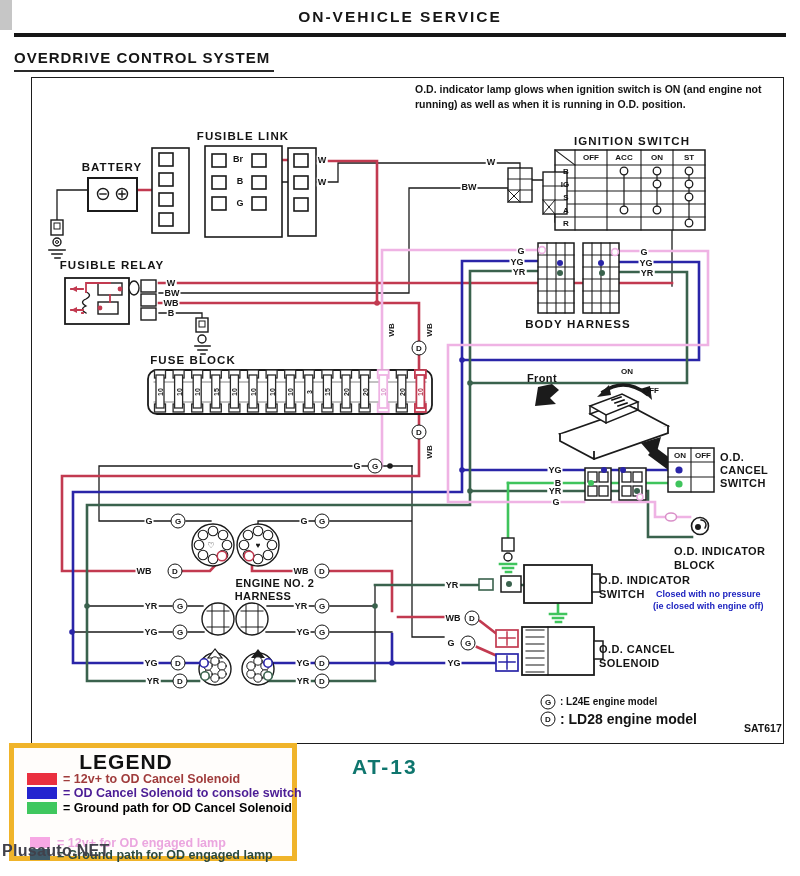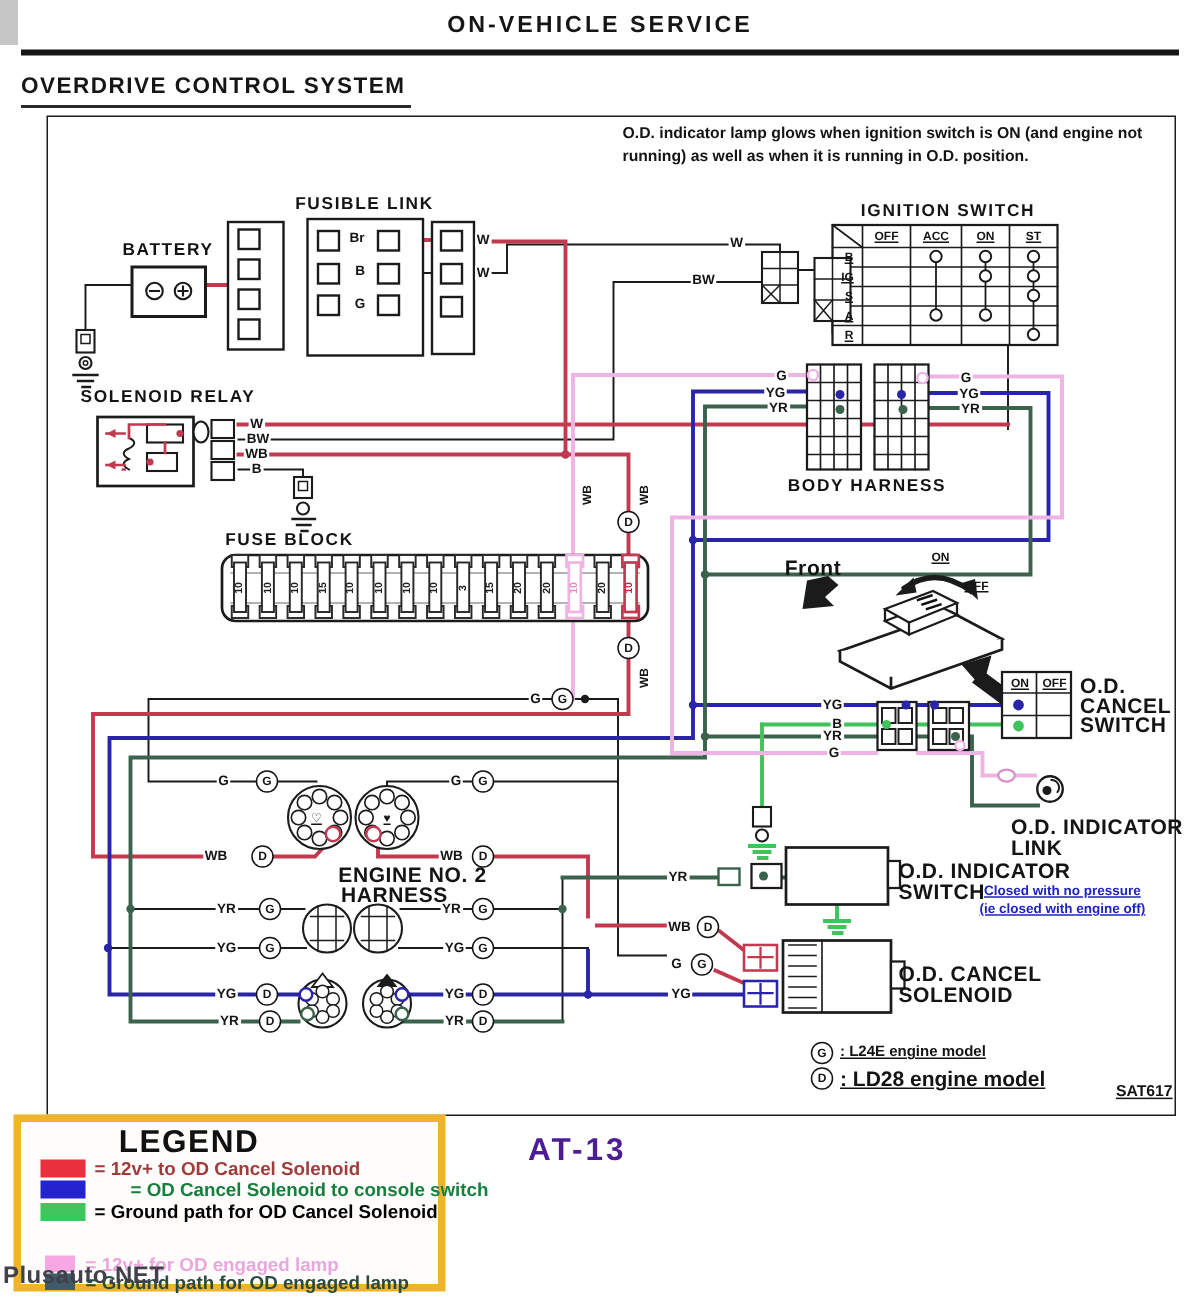--- a/index.html
+++ b/index.html
@@ -17,31 +17,31 @@
     border:1.6px solid #1d1d1d;box-sizing:border-box;}
   .note{position:absolute;left:415px;top:82px;width:364px;font-weight:bold;
     font-size:10.5px;line-height:1.45;color:#141414;}
   svg.wires{position:absolute;left:0;top:0;z-index:2;}
   
   #labels .lbl{position:absolute;transform:translate(-50%,-50%);font-weight:bold;
     font-size:9px;line-height:1;color:#141414;background:#fff;padding:0 1px;
     white-space:pre;z-index:4;}
   #labels .lbl.al{transform:translate(0,-50%);}
   #labels .lbl.ttl{font-size:11.5px;letter-spacing:1.1px;background:transparent;}
-  #labels .lbl.ttl2{font-size:14px;letter-spacing:0.4px;background:transparent;}
-  #labels .lbl.nobg{background:transparent;text-decoration:underline;}
+  #labels .lbl.ttl2{font-size:11px;letter-spacing:0.4px;background:transparent;}
+  #labels .lbl.nobg{background:transparent;}
   #badges .badge{position:absolute;transform:translate(-50%,-50%);width:13px;height:13px;
     border:1.5px solid #141414;border-radius:50%;background:#fff;z-index:5;
     font-weight:bold;font-size:8px;display:flex;align-items:center;justify-content:center;
     line-height:1;color:#141414;}
   #fuse-labels span{position:absolute;transform:translate(-50%,-50%) rotate(-90deg);
     font-weight:bold;font-size:7px;z-index:4;color:#222;line-height:1;}
   
   .page-code{position:absolute;left:352px;top:755px;font-weight:bold;font-size:21px;
-    letter-spacing:2px;color:#4c1d95;z-index:6;}
+    letter-spacing:2px;color:#0f766e;z-index:6;}
   .legend-box{position:absolute;left:9px;top:743px;width:288px;height:118px;
     border:5px solid #f0b42a;background:#fffdfb;box-sizing:border-box;z-index:6;}
   .legend-title{position:absolute;left:112px;top:2px;transform:translateX(-50%);
     font-weight:bold;font-size:21px;letter-spacing:1px;color:#111;}
   .lgd-row{position:absolute;font-weight:bold;font-size:12.5px;line-height:1.15;white-space:nowrap;}
   .lgd-row .sw{position:absolute;left:0;top:1px;width:30px;height:12px;display:inline-block;}
   .lgd-row.small .sw{width:20px;height:11px;}
   .lgd-row .txt{margin-left:36px;display:inline-block;}
   .lgd-row.small .txt{margin-left:27px;}
   .lgd-row .sub{display:block;margin-left:52px;}
@@ -402,30 +402,30 @@
       <circle cx="268" cy="676" r="4.2" stroke="#3a624d" stroke-width="1.6"></circle>
     </g>
   </g>
 </svg>
 
 <div id="labels">
 
 <span class="lbl ttl" style="left: 112px; top: 168px;">BATTERY</span>
     <span class="lbl ttl" style="left: 243px; top: 137px;">FUSIBLE LINK</span>
     <span class="lbl ttl" style="left: 632px; top: 142px;">IGNITION SWITCH</span>
-    <span class="lbl ttl" style="left: 112px; top: 266px;">SOLENOID RELAY</span>
+    <span class="lbl ttl" style="left: 112px; top: 266px;">FUSIBLE RELAY</span>
     <span class="lbl ttl" style="left: 193px; top: 361px;">FUSE BLOCK</span>
     <span class="lbl ttl" style="left: 578px; top: 325px;">BODY HARNESS</span>
     <span class="lbl ttl2" style="left: 275px; top: 583px;">ENGINE NO. 2</span>
     <span class="lbl ttl2" style="left: 263px; top: 596px;">HARNESS</span>
     <span class="lbl ttl2 al" style="left: 719px; top: 457px;">O.D.</span>
     <span class="lbl ttl2 al" style="left: 719px; top: 470px;">CANCEL</span>
     <span class="lbl ttl2 al" style="left: 719px; top: 483px;">SWITCH</span>
     <span class="lbl ttl2 al" style="left: 673px; top: 551px;">O.D. INDICATOR</span>
-    <span class="lbl ttl2 al" style="left: 673px; top: 565px;">LINK</span>
+    <span class="lbl ttl2 al" style="left: 673px; top: 565px;">BLOCK</span>
     <span class="lbl ttl2 al" style="left: 598px; top: 580px;">O.D. INDICATOR</span>
     <span class="lbl ttl2 al" style="left: 598px; top: 594px;">SWITCH</span>
     <span class="lbl ttl2 al" style="left: 598px; top: 649px; text-align: right;">O.D. CANCEL</span>
     <span class="lbl ttl2 al" style="left: 598px; top: 663px;">SOLENOID</span>
     <span class="lbl ttl2" style="left: 542px; top: 378px;">Front</span>
     <span class="lbl nobg" style="left: 627px; top: 372px; font-size: 8px;">ON</span>
     <span class="lbl nobg" style="left: 651px; top: 391px; font-size: 8px;">OFF</span>
     <span class="lbl" style="left: 322px; top: 160px;">W</span>
     <span class="lbl" style="left: 322px; top: 182px;">W</span>
     <span class="lbl" style="left: 238px; top: 159px;">Br</span>
@@ -530,21 +530,21 @@
 
 <div class="legend-box">
   <div class="legend-title">LEGEND</div>
   <div>
 
   <div class="lgd-row" style="left: 13px; top: 24px; color: rgb(160, 60, 60);">
       <span class="sw" style="background: rgb(234, 47, 63);"></span>
       <span class="txt">= 12v+ to OD Cancel Solenoid</span>
       
     </div>
-      <div class="lgd-row" style="left: 13px; top: 38px; color: #15803d; padding-left: 24px;">
+      <div class="lgd-row" style="left: 13px; top: 38px; color: #4c1d95;">
       <span class="sw" style="background: rgb(36, 36, 207);"></span>
       <span class="txt">= OD Cancel Solenoid to console switch</span>
       
     </div>
       <div class="lgd-row" style="left: 13px; top: 53px; color: #000000;">
       <span class="sw" style="background: rgb(63, 199, 94);"></span>
       <span class="txt">= Ground path for OD Cancel Solenoid</span>
     </div>
       <div class="lgd-row small" style="left: 16px; top: 88px; color: rgb(235, 166, 223);">
       <span class="sw" style="background: rgb(247, 168, 228);"></span>

